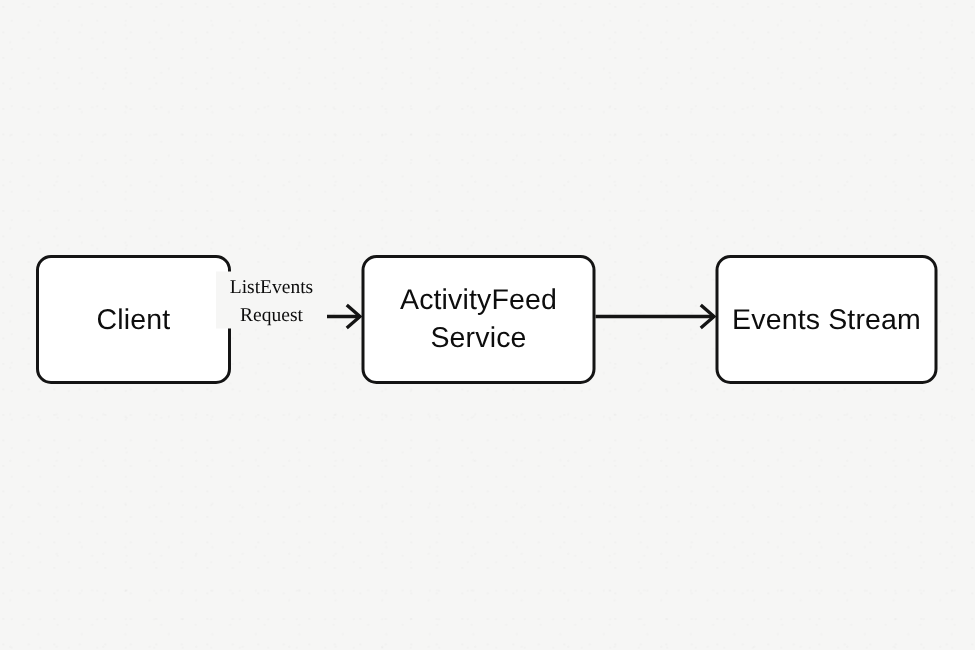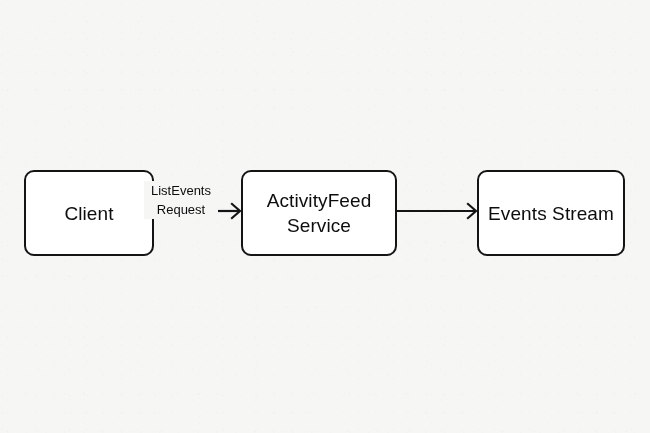--- a/index.html
+++ b/index.html
@@ -72,20 +72,21 @@
     stroke-linecap: square;
   }
 
   .edge-label {
     position: absolute;
     color: #0d0d0d;
     font-size: 13px;
     line-height: 19px;
     text-align: center;
     white-space: pre-line;
+    font-family: Liberation Serif, serif;
   }
   #edge-label-request {
     left: 144px;
     top: 181px;
     width: 74px;
     background: #f6f6f5;
   }
   #edge-label-returns {
     left: 404px;
     top: 183px;

